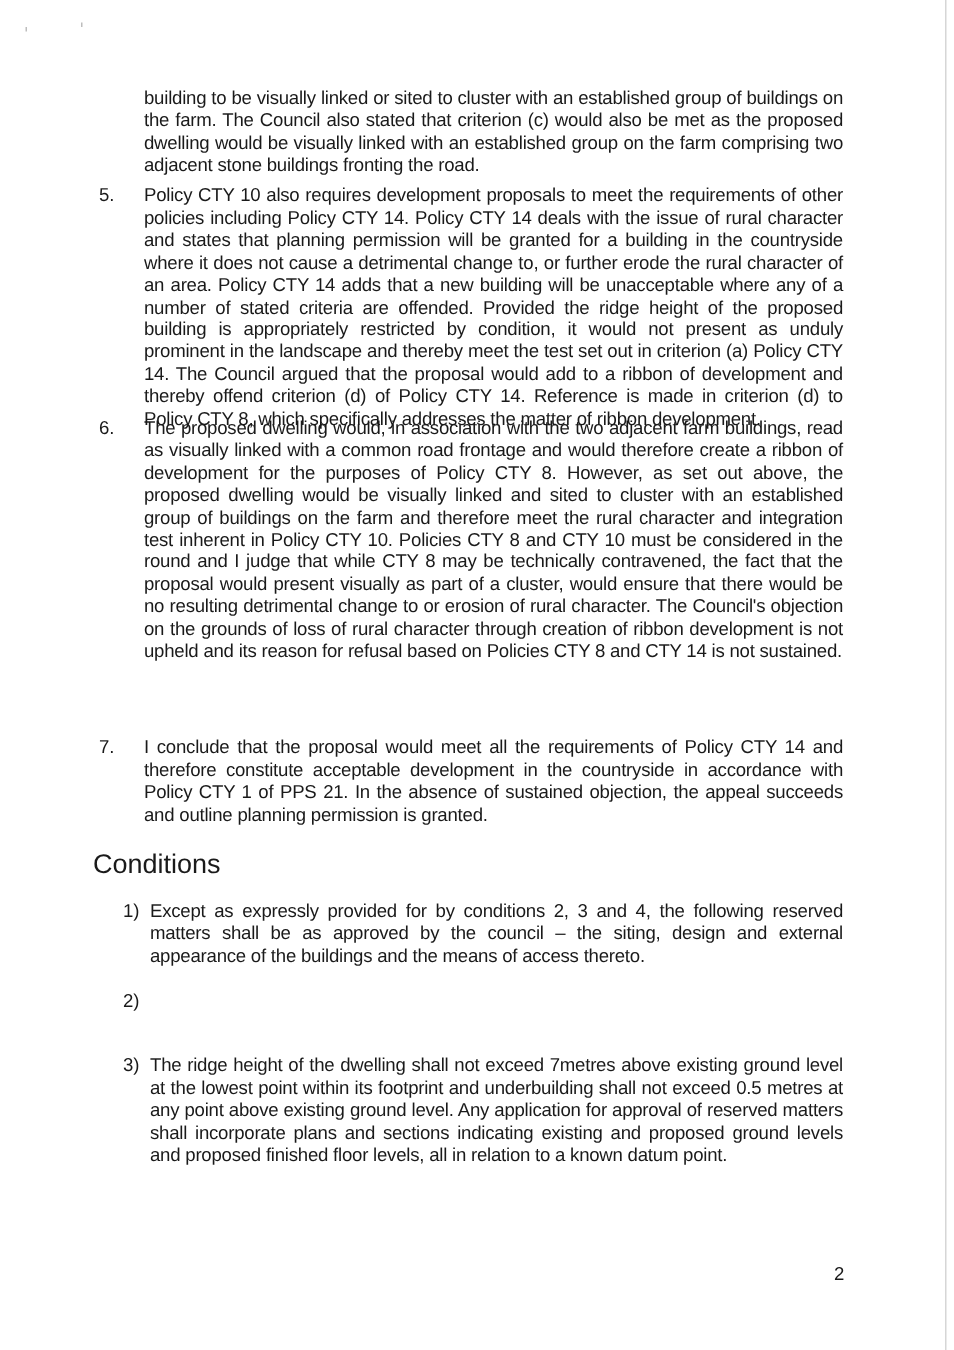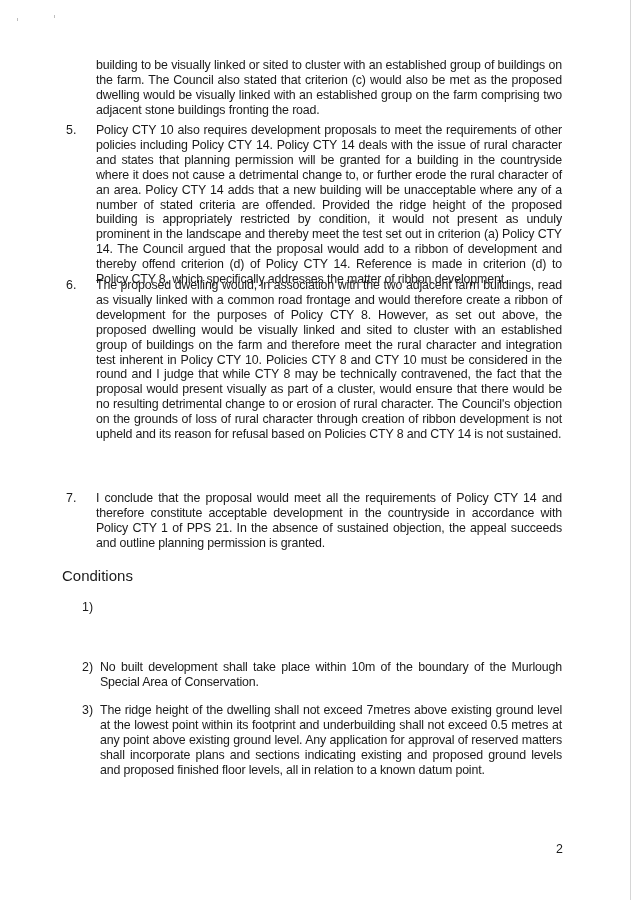--- a/index.html
+++ b/index.html
@@ -12,21 +12,21 @@
   }
   .page { position: absolute; left: 0; top: 0; width: 636px; height: 900px; }
   .edge-line { position: absolute; left: 630px; top: 0; width: 1px; height: 900px; background: #d6d6d6; }
   .speck { position: absolute; width: 1px; height: 3px; background: #bdbdbd; }
   .para {
     position: absolute; left: 96px; width: 466px;
     font-size: 12.4px; line-height: 14.9px;
     text-align: justify; letter-spacing: -0.15px;
   }
   .num { position: absolute; left: 66px; font-size: 12.4px; line-height: 14.9px; }
-  .heading { position: absolute; left: 62px; font-size: 15px; line-height: 14.9px; }
+  .heading { position: absolute; left: 62px; font-size: 18px; line-height: 14.9px; }
   .cnum { position: absolute; left: 82px; font-size: 12.4px; line-height: 14.9px; }
   .cpara {
     position: absolute; left: 100px; width: 462px;
     font-size: 12.4px; line-height: 14.9px;
     text-align: justify; letter-spacing: -0.15px;
   }
   .pagenum { position: absolute; left: 556px; top: 842px; font-size: 12.4px; }
 </style>
 </head>
 <body>
@@ -43,21 +43,21 @@
 
   <div class="num" style="top:278px;">6.</div>
   <div class="para" style="top:278px;">The proposed dwelling would, in association with the two adjacent farm buildings, read as visually linked with a common road frontage and would therefore create a ribbon of development for the purposes of Policy CTY 8. However, as set out above, the proposed dwelling would be visually linked and sited to cluster with an established group of buildings on the farm and therefore meet the rural character and integration test inherent in Policy CTY 10. Policies CTY 8 and CTY 10 must be considered in the round and I judge that while CTY 8 may be technically contravened, the fact that the proposal would present visually as part of a cluster, would ensure that there would be no resulting detrimental change to or erosion of rural character. The Council's objection on the grounds of loss of rural character through creation of ribbon development is not upheld and its reason for refusal based on Policies CTY 8 and CTY 14 is not sustained.</div>
 
   <div class="num" style="top:491px;">7.</div>
   <div class="para" style="top:491px;">I conclude that the proposal would meet all the requirements of Policy CTY 14 and therefore constitute acceptable development in the countryside in accordance with Policy CTY 1 of PPS 21. In the absence of sustained objection, the appeal succeeds and outline planning permission is granted.</div>
 
   <div class="heading" style="top:569px;">Conditions</div>
 
   <div class="cnum" style="top:600px;">1)</div>
+  <div class="cpara" style="top:600px;">Except as expressly provided for by conditions 2, 3 and 4, the following reserved matters shall be as approved by the council – the siting, design and external appearance of the buildings and the means of access thereto.</div>
 
   <div class="cnum" style="top:660px;">2)</div>
-  <div class="cpara" style="top:660px;">No built development shall take place within 10m of the boundary of the Murlough Special Area of Conservation.</div>
 
   <div class="cnum" style="top:703px;">3)</div>
   <div class="cpara" style="top:703px;">The ridge height of the dwelling shall not exceed 7metres above existing ground level at the lowest point within its footprint and underbuilding shall not exceed 0.5 metres at any point above existing ground level. Any application for approval of reserved matters shall incorporate plans and sections indicating existing and proposed ground levels and proposed finished floor levels, all in relation to a known datum point.</div>
 
   <div class="pagenum">2</div>
 </div>
 
 </body></html>

